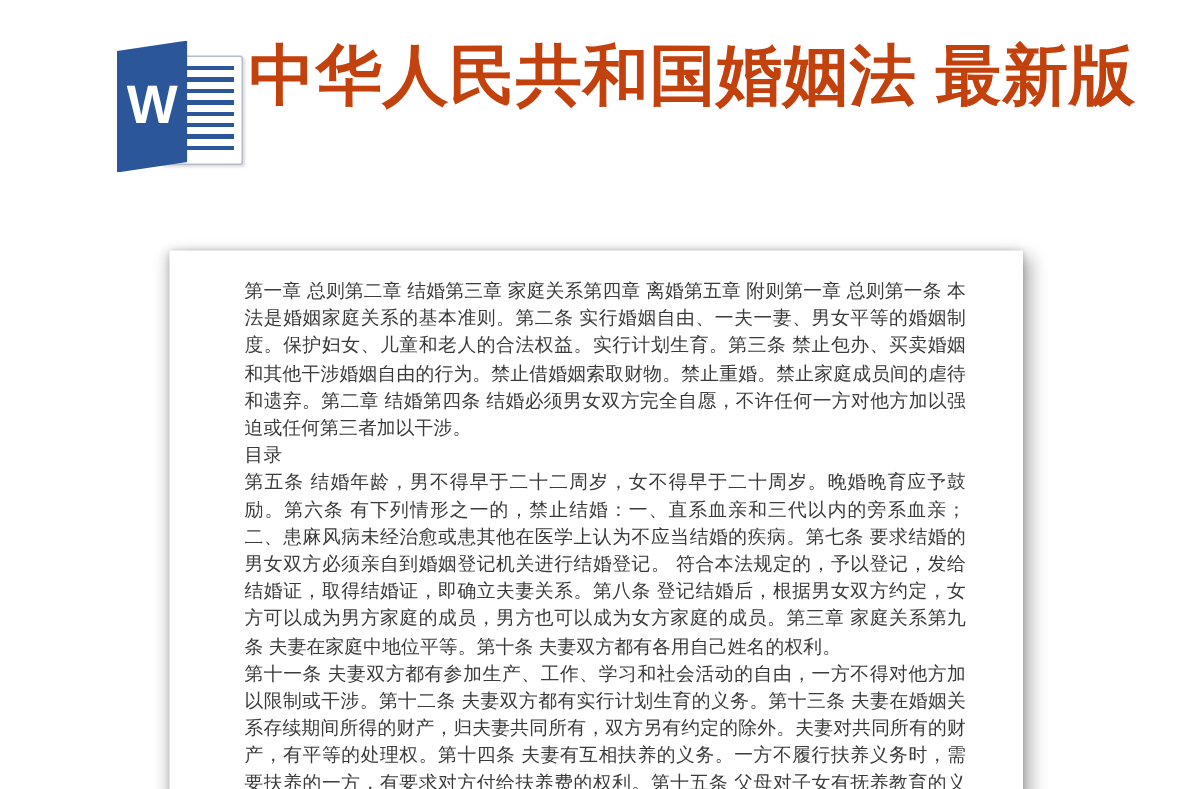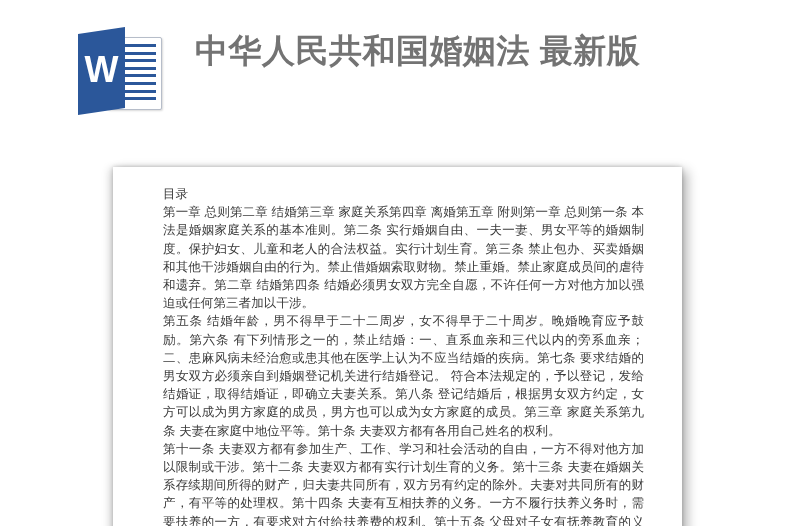--- a/index.html
+++ b/index.html
@@ -69,25 +69,25 @@
   .word-icon .flap span {
     color: #ffffff;
     font-weight: bold;
     font-size: 36px;
     line-height: 1;
     transform: translateY(-1px);
   }
 
   .page-title {
     position: absolute;
-    left: 195px;
+    left: 166px;
     top: 27px;
     width: 510px;
-    color: #737373;
-    font-size: 33px;
+    color: #c2410c;
+    font-size: 44px;
     font-weight: 700;
     line-height: 48px;
     letter-spacing: 0.5px;
     white-space: nowrap;
   }
 
   
   .doc-page {
     position: absolute;
     left: 113px;
@@ -125,17 +125,17 @@
     </div>
   </div>
 
   <div class="page-title">
     <div>中华人民共和国婚姻法 最新版</div>
   </div>
 
 </div>
 
 <div class="doc-page">
+  <p>第一章 总则第二章 结婚第三章 家庭关系第四章 离婚第五章 附则第一章 总则第一条 本法是婚姻家庭关系的基本准则。第二条 实行婚姻自由、一夫一妻、男女平等的婚姻制度。保护妇女、儿童和老人的合法权益。实行计划生育。第三条 禁止包办、买卖婚姻和其他干涉婚姻自由的行为。禁止借婚姻索取财物。禁止重婚。禁止家庭成员间的虐待和遗弃。第二章 结婚第四条 结婚必须男女双方完全自愿，不许任何一方对他方加以强迫或任何第三者加以干涉。</p>
   <p>目录</p>
-  <p>第一章 总则第二章 结婚第三章 家庭关系第四章 离婚第五章 附则第一章 总则第一条 本法是婚姻家庭关系的基本准则。第二条 实行婚姻自由、一夫一妻、男女平等的婚姻制度。保护妇女、儿童和老人的合法权益。实行计划生育。第三条 禁止包办、买卖婚姻和其他干涉婚姻自由的行为。禁止借婚姻索取财物。禁止重婚。禁止家庭成员间的虐待和遗弃。第二章 结婚第四条 结婚必须男女双方完全自愿，不许任何一方对他方加以强迫或任何第三者加以干涉。</p>
   <p>第五条 结婚年龄，男不得早于二十二周岁，女不得早于二十周岁。晚婚晚育应予鼓励。第六条 有下列情形之一的，禁止结婚：一、直系血亲和三代以内的旁系血亲；二、患麻风病未经治愈或患其他在医学上认为不应当结婚的疾病。第七条 要求结婚的男女双方必须亲自到婚姻登记机关进行结婚登记。 符合本法规定的，予以登记，发给结婚证，取得结婚证，即确立夫妻关系。第八条 登记结婚后，根据男女双方约定，女方可以成为男方家庭的成员，男方也可以成为女方家庭的成员。第三章 家庭关系第九条 夫妻在家庭中地位平等。第十条 夫妻双方都有各用自己姓名的权利。</p>
   <p>第十一条 夫妻双方都有参加生产、工作、学习和社会活动的自由，一方不得对他方加以限制或干涉。第十二条 夫妻双方都有实行计划生育的义务。第十三条 夫妻在婚姻关系存续期间所得的财产，归夫妻共同所有，双方另有约定的除外。夫妻对共同所有的财产，有平等的处理权。第十四条 夫妻有互相扶养的义务。一方不履行扶养义务时，需要扶养的一方，有要求对方付给扶养费的权利。第十五条 父母对子女有抚养教育的义务；子女对父母有赡养扶助的义务。父母不履行抚养义务时，未成年的或不能独立生活的子女，有要求父母付给抚养费的权利。</p>
 </div>
 
 </body></html>

